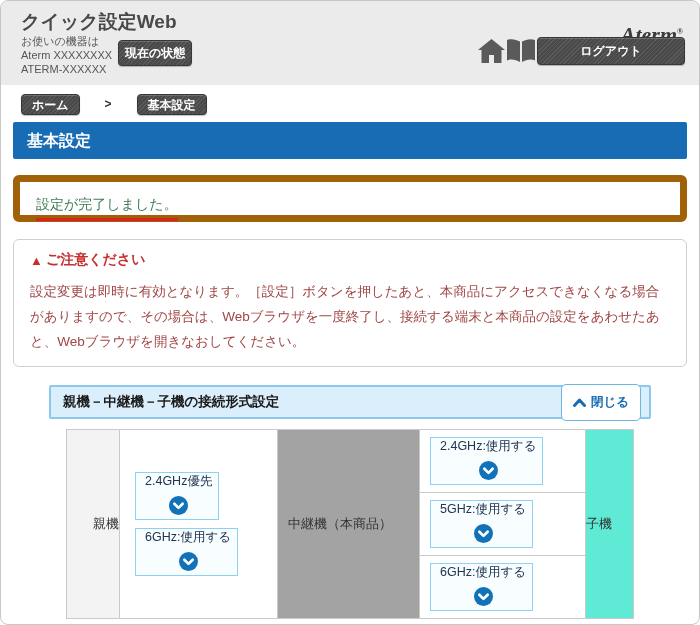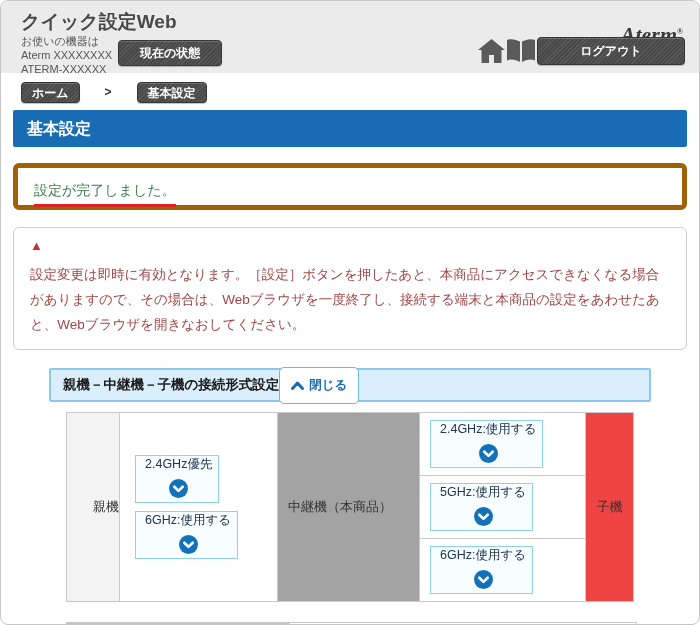--- a/index.html
+++ b/index.html
@@ -13,40 +13,40 @@
     border: 1px solid #c6c6c6;
     border-radius: 8px;
     background: #fff;
     overflow: hidden;
     position: relative;
   }
 
   
   .header {
     position: relative;
-    height: 72px;
+    height: 84px;
     background: #ebebeb;
     border-radius: 7px 7px 0 0;
   }
   .app-title {
     position: absolute; left: 20px; top: 8px;
     font-size: 19px; font-weight: bold; color: #49484a;
   }
   .device-info {
     position: absolute; left: 20px; top: 33px;
     font-size: 11px; color: #565656; line-height: 14px;
   }
   .dark-btn {
     background-color: #4e4e4e;
     background-image: repeating-linear-gradient(135deg, rgba(255,255,255,.07) 0 1px, rgba(0,0,0,.06) 1px 3px);
     color: #fff;
     border: 1px solid #373737;
     border-radius: 4px;
     font-size: 12px; font-weight: bold;
-    padding: 4px 21px;
+    padding: 4px 6px;
     cursor: pointer;
     box-shadow: inset 0 1px 0 rgba(255,255,255,.18), 0 1px 1px rgba(0,0,0,.25);
     font-family: inherit;
   }
   .status-btn { position: absolute; left: 117px; top: 39px; height: 26px; }
   .logo {
     position: absolute; right: 16px; top: 21px;
     font-family: "Liberation Serif", "DejaVu Serif", serif;
     font-style: italic; font-weight: bold;
     font-size: 22px; color: #3b3b3b;
@@ -75,21 +75,21 @@
     background: #176cb3;
     color: #fff;
     font-size: 16px; font-weight: bold;
     padding-left: 14px;
     border-radius: 2px;
   }
 
   
   .message-box {
     margin: 16px 12px 0;
-    border: 5px solid #a16207;
+    border: 7px solid #a16207;
     border-radius: 6px;
     padding: 13px 16px 12px;
     height: 47px;
   }
   .success-text {
     color: #3e7b52;
     font-size: 14px;
     display: inline-block;
     border-bottom: 3px solid #dd2222;
     padding-bottom: 4px;
@@ -114,21 +114,21 @@
     font-size: 13.5px;
     line-height: 25px;
   }
 
   
   .panel {
     margin: 18px 48px 0;
     background: #dbeefb;
     border: 2px solid #8cc7ee;
     border-radius: 2px;
-    display: flex; align-items: center; justify-content: flex-start;
+    display: flex; align-items: center; justify-content: space-between;
     padding: 0 8px 0 12px;
     height: 34px;
   }
   .panel-title { font-size: 13.5px; font-weight: bold; color: #1a1a1a; }
   .close-btn {
     display: inline-flex; align-items: center; gap: 5px;
     background: #fff;
     border: 1px solid #6fb7e0;
     border-radius: 5px;
     color: #176cb3;
@@ -144,21 +144,21 @@
     margin: 10px 0 0 65px;
     border-collapse: collapse;
   }
   .conn-table td { border: 1px solid #c9c9c9; font-size: 13px; color: #333; }
   .cell-parent  { background: #f3f3f3; width: 53px; text-align: right; }
   .cell-parent-dd { width: 158px; padding: 9px 0 9px 15px; }
   .cell-parent-dd .dropdown { display: flex; width: max-content; }
   .cell-parent-dd .dropdown + .dropdown { margin-top: 8px; }
   .cell-relay   { width: 142px; padding-left: 10px; background: #a3a3a3; }
   .cell-child-dd { width: 166px; padding: 7px 0 7px 10px; height: 43px; }
-  .cell-child   { width: 48px; text-align: center; background: #ef4444; }
+  .cell-child   { width: 48px; background: #5eead4; }
 
   
   .dropdown {
     display: inline-flex; align-items: center; gap: 6px;
     background: #f8fdff;
     border: 1px solid #8ed1f2;
     border-radius: 0;
     padding: 0 6px 4px 9px;
     cursor: pointer;
     flex-direction: column;
@@ -215,20 +215,21 @@
 
   <div class="title-bar">基本設定</div>
 
   <div class="message-box">
     <span class="success-text">設定が完了しました。</span>
   </div>
 
   <div class="notice-box">
     <div class="notice-title">
       <span class="warn-icon">▲</span>
+      <span>ご注意ください</span>
     </div>
     <div class="notice-body">設定変更は即時に有効となります。［設定］ボタンを押したあと、本商品にアクセスできなくなる場合がありますので、その場合は、Webブラウザを一度終了し、接続する端末と本商品の設定をあわせたあと、Webブラウザを開きなおしてください。</div>
   </div>
 
   <div class="panel">
     <span class="panel-title">親機－中継機－子機の接続形式設定</span>
     <button class="close-btn">
       <span class="dd-icon">
         <svg width="13" height="9" viewBox="0 0 13 9">
           <path d="M1.5 7.5 L6.5 2 L11.5 7.5" stroke="#176cb3" stroke-width="3" fill="none" stroke-linecap="round" stroke-linejoin="round"></path>

